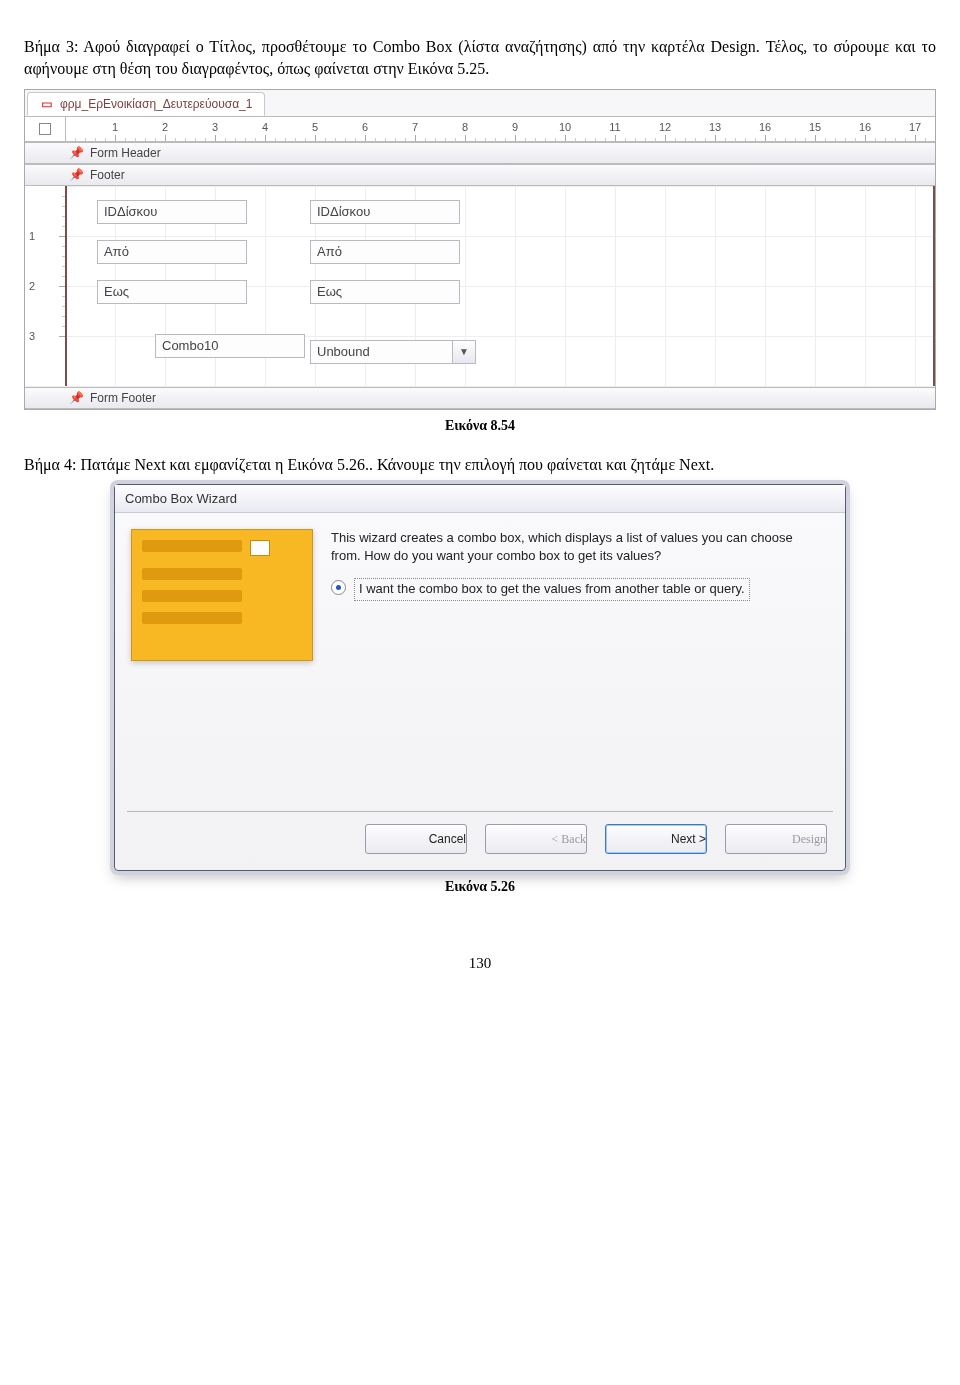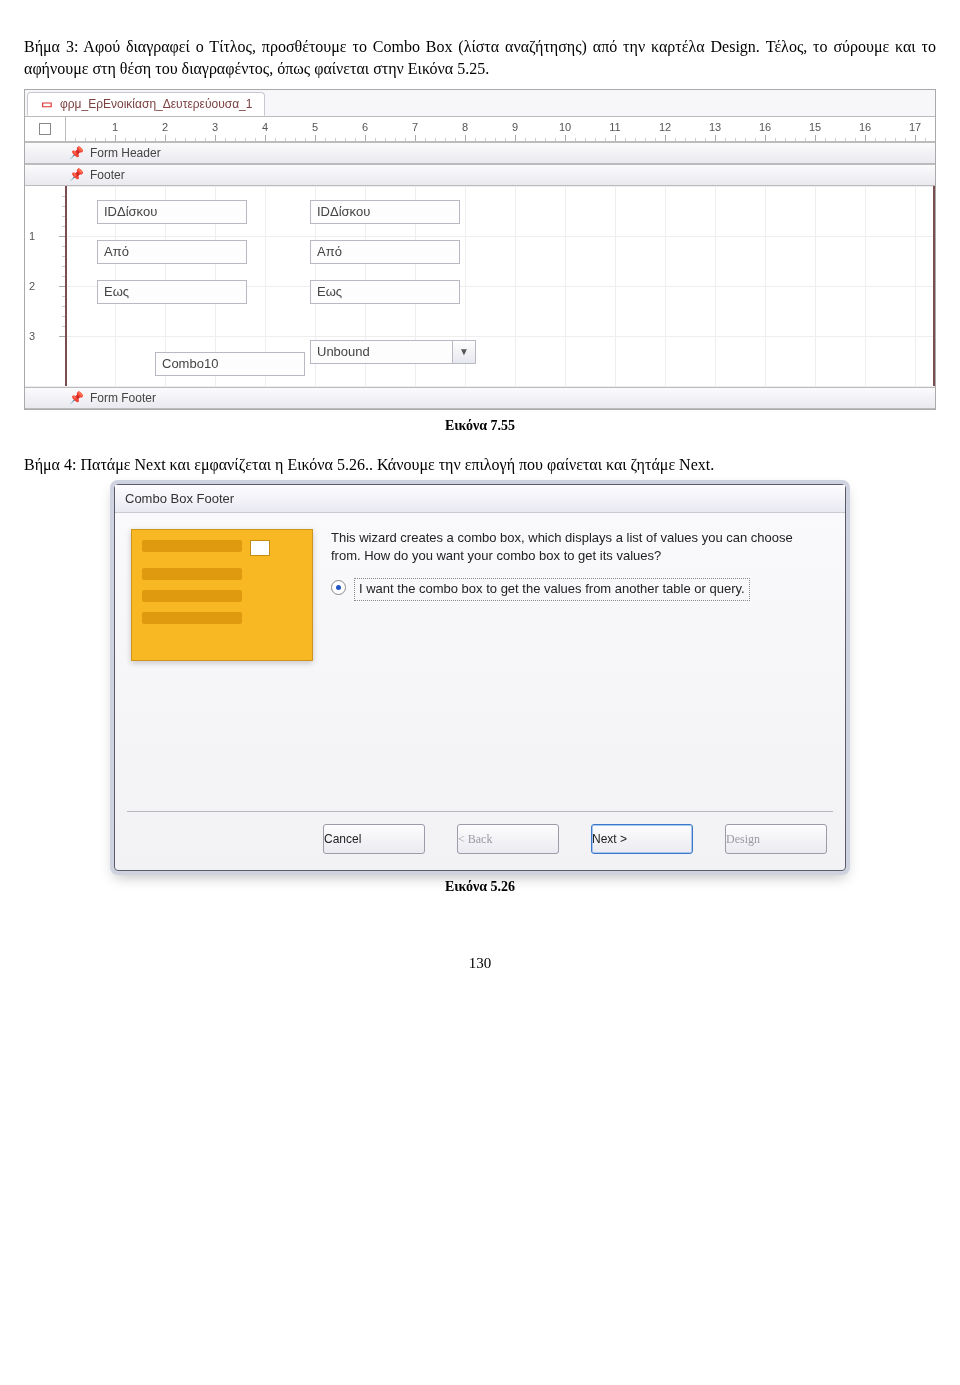--- a/index.html
+++ b/index.html
@@ -199,21 +199,21 @@
   }
   .wizard-buttons{
     display:flex; justify-content:flex-end; gap:18px;
     padding: 12px 18px 16px 18px;
   }
   .wbtn{
     min-width:100px;height:28px;
     border:1px solid #9b9baa;border-radius:3px;
     background:linear-gradient(#fdfdfe,#eaeaf0);
     font-size:12px;color:#222;
-    display:flex;align-items:center;justify-content:flex-start;margin-left:14px;
+    display:flex;align-items:center;justify-content:flex-end;
   }
   .wbtn.disabled{ color:#9a9aa3;font-family:Liberation Serif, serif; }
   .wbtn.primary{ border-color:#3a78c8; box-shadow:0 0 0 1px #a9c6ee inset; }
 
   .pagenum { text-align:center; margin-top:60px; font-size:15px; }
 </style>
 </head>
 <body>
 
 <p class="para">
@@ -385,44 +385,44 @@
     <div class="fld-box" style="top:54px">
         <span>Από</span>
       </div>
     <div class="fld-lbl" style="top:94px">
         <span>Εως</span>
       </div>
     <div class="fld-box" style="top:94px">
         <span>Εως</span>
       </div>
 
-    <div class="fld-lbl" style="top:166px;left:130px">
+    <div class="fld-lbl" style="top:148px;left:130px">
         <span>Combo10</span>
       </div>
     <div class="fld-box" style="top:154px">
         <span>Unbound</span>
       </div>
     <div class="combo-dd" style="top:154px">▼</div>
   </div>
 
   <div class="section-band">
     <span class="pin">📌</span>
     <span>Form Footer</span>
   </div>
 </div>
 
-<div class="figcap">Εικόνα 7.55</div>
+<div class="figcap">Εικόνα 8.54</div>
 
 <p class="para">
   <span class="bold">Βήμα 4</span><span>: Πατάμε Next και εμφανίζεται η Εικόνα 5.26.. Κάνουμε την επιλογή που φαίνεται και ζητάμε Next.</span>
 </p>
 
 <div class="wizard-wrap">
   <div class="wizard">
-    <div class="wizard-title">Combo Box Footer</div>
+    <div class="wizard-title">Combo Box Wizard</div>
     <div class="wizard-body">
       <div class="wizard-illust">
         <div class="row" style="top:10px"></div>
         <div class="dd"></div>
         <div class="row" style="top:38px"></div>
         <div class="row" style="top:60px"></div>
         <div class="row" style="top:82px"></div>
       </div>
       <div class="wizard-right">
         <p>This wizard creates a combo box, which displays a list of values you can choose from. How do you want your combo box to get its values?</p>

